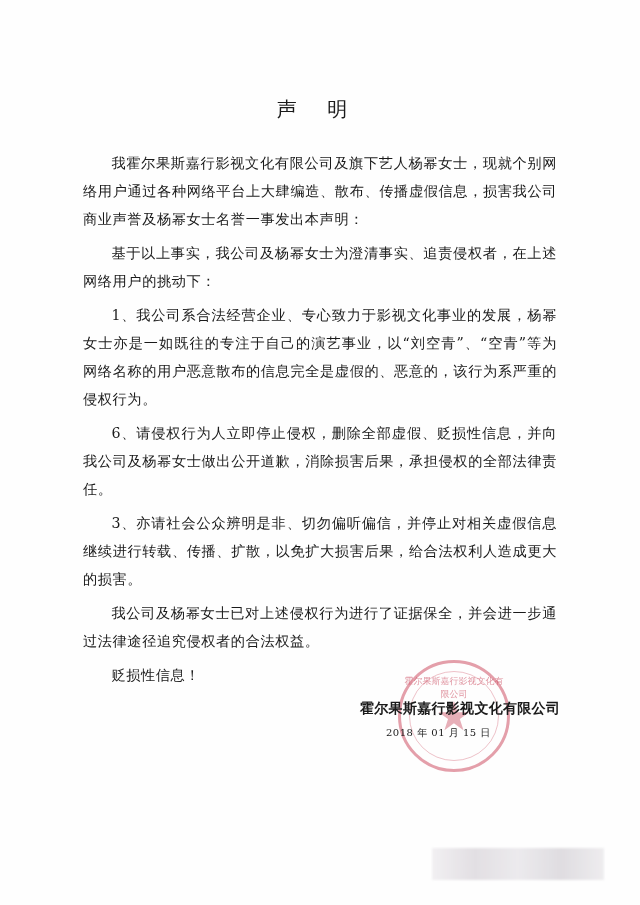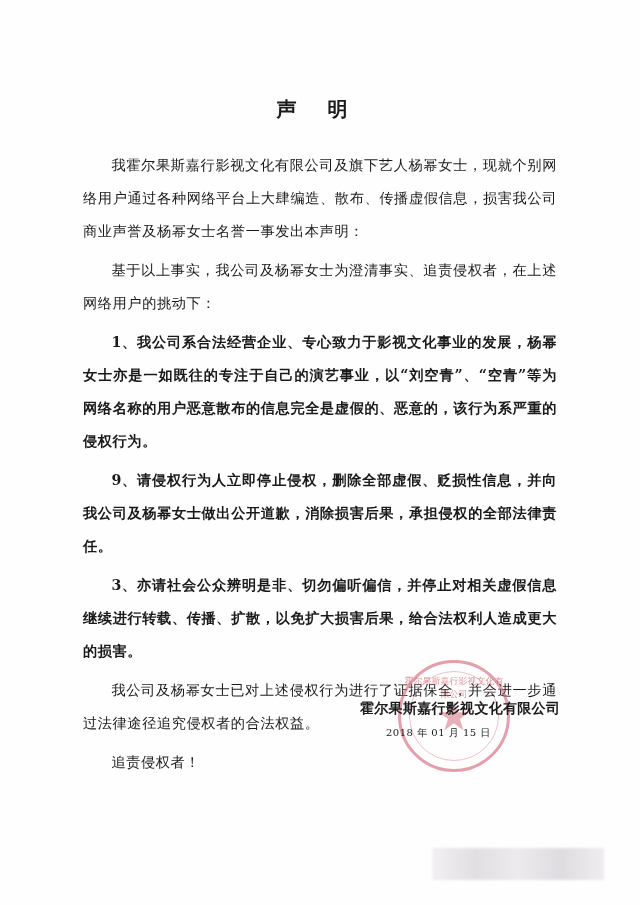--- a/index.html
+++ b/index.html
@@ -1,22 +1,22 @@
 <!DOCTYPE html>
 <html><head>
 <meta charset="utf-8">
 <style>
   html, body { margin:0; padding:0; }
   body { width:640px; height:905px; background:#fefefe; position:relative; overflow:hidden;
          font-family:"DejaVu Serif","Liberation Serif",serif; color:#1a1a1a; }
   .title { position:absolute; top:96px; left:0; width:624px; text-align:center;
-           font-size:20px; font-weight:bold; letter-spacing:12px; text-indent:12px; }
-  .body { position:absolute; top:149px; left:83px; width:474px; font-size:14.2px; line-height:33px; }
+           font-size:20px; font-weight:normal; letter-spacing:12px; text-indent:12px; }
+  .body { position:absolute; top:149px; left:83px; width:474px; font-size:14.2px; line-height:28px; }
   .body p { margin:0 0 11px 0; text-indent:2em; text-align:justify; letter-spacing:0.6px; }
-  .body p.bold { font-weight:bold; margin-bottom:6px; }
+  .body p.bold { font-weight:normal; margin-bottom:6px; }
   .body p.tight { margin-bottom:6px; }
   .seal { position:absolute; left:398px; top:660px; width:112px; height:112px; border-radius:50%;
           border:3px solid rgba(205,80,100,0.55); box-sizing:border-box; }
   .seal-inner { position:absolute; left:8px; top:8px; right:8px; bottom:8px; border-radius:50%;
                 border:1px solid rgba(205,80,100,0.35); }
   .seal-star { position:absolute; left:0; top:30px; width:100%; text-align:center; font-size:40px;
                color:rgba(205,80,100,0.45); }
   .seal-text { position:absolute; left:0; top:12px; width:100%; text-align:center; font-size:9px;
                color:rgba(205,80,100,0.6); }
   .sign { position:absolute; top:700px; left:360px; font-size:14px; font-weight:bold; letter-spacing:0.3px; }
@@ -27,24 +27,24 @@
 </style>
 </head>
 <body>
 
 <div class="title">声 明</div>
 
 <div class="body">
   <p class="tight">我霍尔果斯嘉行影视文化有限公司及旗下艺人杨幂女士，现就个别网络用户通过各种网络平台上大肆编造、散布、传播虚假信息，损害我公司商业声誉及杨幂女士名誉一事发出本声明：</p>
   <p class="tight">基于以上事实，我公司及杨幂女士为澄清事实、追责侵权者，在上述网络用户的挑动下：</p>
   <p class="bold">1、我公司系合法经营企业、专心致力于影视文化事业的发展，杨幂女士亦是一如既往的专注于自己的演艺事业，以“刘空青”、“空青”等为网络名称的用户恶意散布的信息完全是虚假的、恶意的，该行为系严重的侵权行为。</p>
-  <p class="bold">9、请侵权行为人立即停止侵权，删除全部虚假、贬损性信息，并向我公司及杨幂女士做出公开道歉，消除损害后果，承担侵权的全部法律责任。</p>
+  <p class="bold">6、请侵权行为人立即停止侵权，删除全部虚假、贬损性信息，并向我公司及杨幂女士做出公开道歉，消除损害后果，承担侵权的全部法律责任。</p>
   <p class="bold">3、亦请社会公众辨明是非、切勿偏听偏信，并停止对相关虚假信息继续进行转载、传播、扩散，以免扩大损害后果，给合法权利人造成更大的损害。</p>
   <p class="tight">我公司及杨幂女士已对上述侵权行为进行了证据保全，并会进一步通过法律途径追究侵权者的合法权益。</p>
-  <p class="tight">追责侵权者！</p>
+  <p class="tight">贬损性信息！</p>
 </div>
 
 <div class="seal">
   <div class="seal-inner"></div>
   <div class="seal-text">霍尔果斯嘉行影视文化有限公司</div>
   <div class="seal-star">★</div>
 </div>
 
 <div class="sign">霍尔果斯嘉行影视文化有限公司</div>
 <div class="date">2018 年 01 月 15 日</div>

